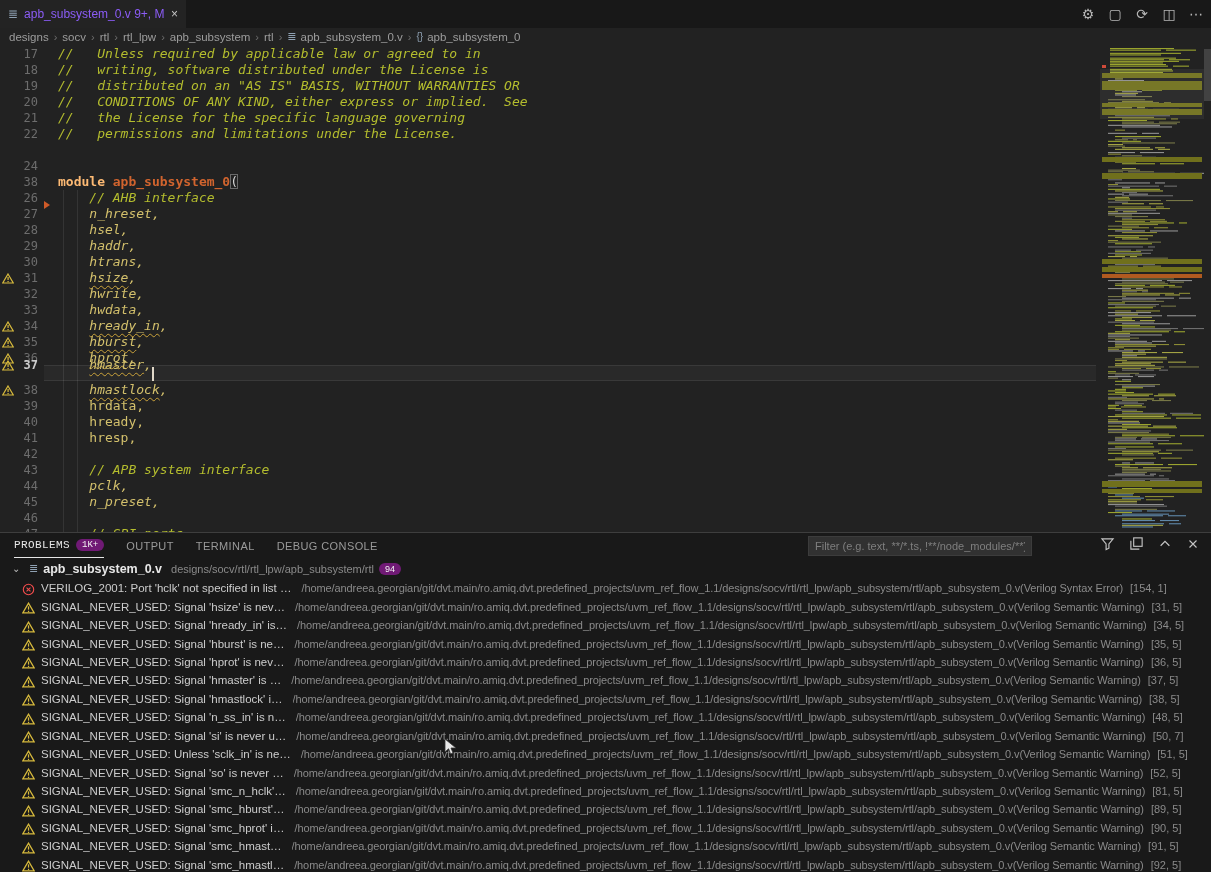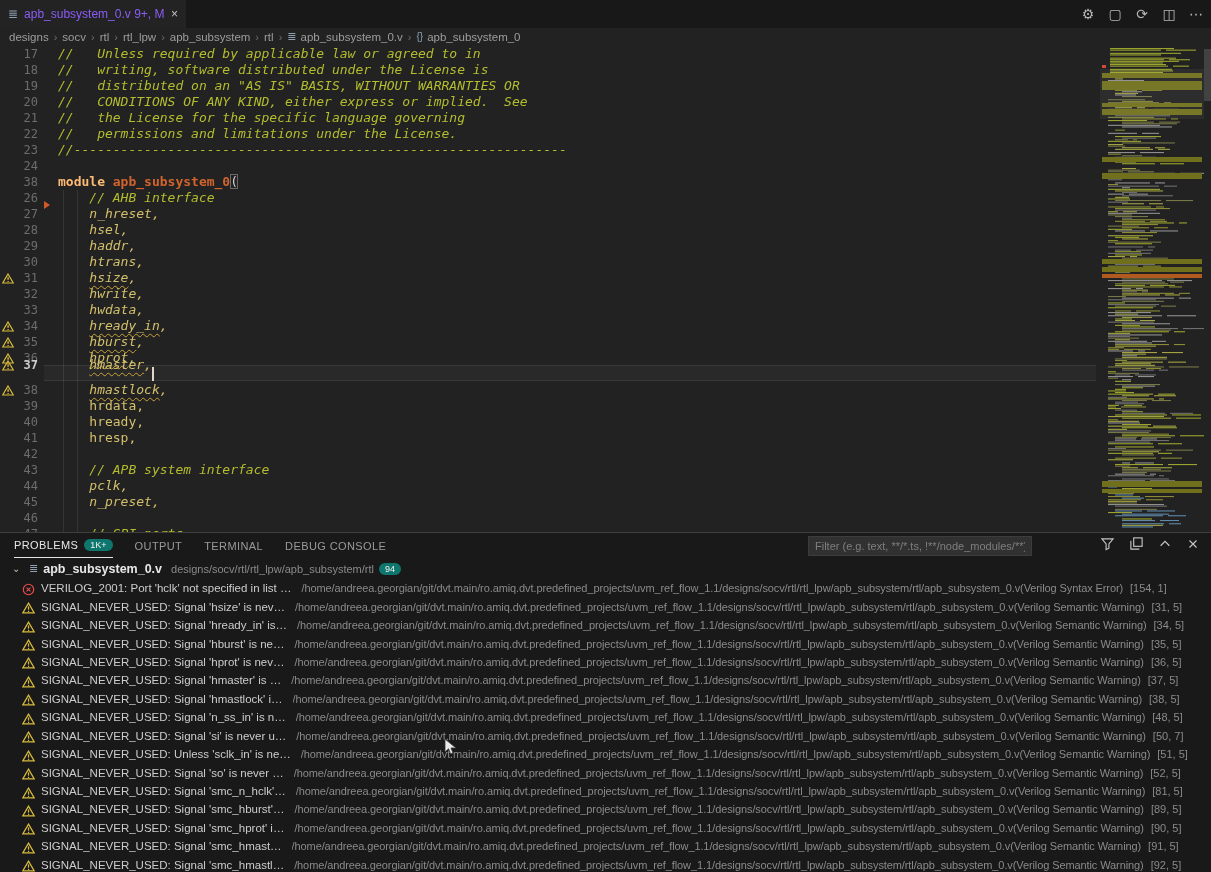--- a/index.html
+++ b/index.html
@@ -44,22 +44,22 @@
   .iguide{position:absolute;width:1px;background:#343434;}
   
   .minimap{position:absolute;left:1100px;top:45px;width:104px;height:487px;background:#222222;}
   .mm-slider{position:absolute;left:0;width:104px;background:rgba(255,255,255,0.05);}
   .scrollbar{position:absolute;left:1204px;top:45px;width:7px;height:487px;background:#222222;}
   .sb-thumb{position:absolute;left:0;width:7px;background:#424242;}
   
   .panel{position:absolute;left:0;top:532px;width:1211px;height:340px;background:#191919;border-top:1px solid #3e3e3e;box-sizing:border-box;}
   .panel-tabs{position:absolute;left:14px;top:0;height:25px;display:flex;align-items:center;gap:22px;}
   .ptab{display:flex;align-items:center;gap:6px;font-size:11px;letter-spacing:.4px;color:#9a9a9a;height:25px;box-sizing:border-box;}
-  .ptab.active{color:#e7e7e7;border-bottom:1px solid #e7e7e7;}
-  .badge{background:#0f766e;color:#f2f2f2;font-size:9px;padding:1px 6px;border-radius:10px;letter-spacing:0;}
+  .ptab.active{color:#e7e7e7;border-bottom:1px solid #e7e7e7;font-family:Liberation Mono, monospace;}
+  .badge{background:#701a75;color:#f2f2f2;font-size:9px;padding:1px 6px;border-radius:10px;letter-spacing:0;}
   .filter{position:absolute;left:808px;top:3px;width:224px;height:20px;background:#313131;border:1px solid #3c3c3c;
           box-sizing:border-box;color:#7f7f7f;font-size:11px;padding:0 6px;font-family:"Liberation Sans",sans-serif;}
   .filter::placeholder{color:#7f7f7f;}
   .panel-acts{position:absolute;top:3px;display:flex;align-items:center;gap:14px;}
   .group-row{position:absolute;left:0;top:26px;width:1211px;height:19px;display:flex;align-items:center;padding-left:12px;box-sizing:border-box;gap:5px;}
   .grp-chev{color:#bcbcbc;font-size:10px;width:12px;}
   .grp-ficon{color:#8fa1b3;font-size:11px;}
   .grp-name{color:#e7e7e7;font-size:12.5px;font-weight:bold;}
   .grp-path{color:#8a8a8a;font-size:11px;margin-left:4px;}
   .rows{position:absolute;left:0;top:46px;width:1211px;}
@@ -129,24 +129,20 @@
         <span class="ln">20</span>
         <span class="code"><span class="cm">//   CONDITIONS OF ANY KIND, either express or implied.  See</span></span>
       </div>
       <div class="line" style="top: 65px;">
         <span class="ln">21</span>
         <span class="code"><span class="cm">//   the License for the specific language governing</span></span>
       </div>
       <div class="line" style="top: 81px;">
         <span class="ln">22</span>
         <span class="code"><span class="cm">//   permissions and limitations under the License.</span></span>
-      </div>
-      <div class="line" style="top: 97px;">
-        <span class="ln">23</span>
-        <span class="code"><span class="cm">//---------------------------------------------------------------</span></span>
       </div>
       <div class="line" style="top: 113px;">
         <span class="ln">24</span>
         <span class="code"></span>
       </div>
       <div class="line" style="top: 129px;">
         <span class="ln">38</span>
         <span class="code"><span class="kw">module</span><span> </span><span class="mod">apb_subsystem_0</span><span class="br">(</span></span>
       </div>
       <div class="line" style="top: 145px;">

